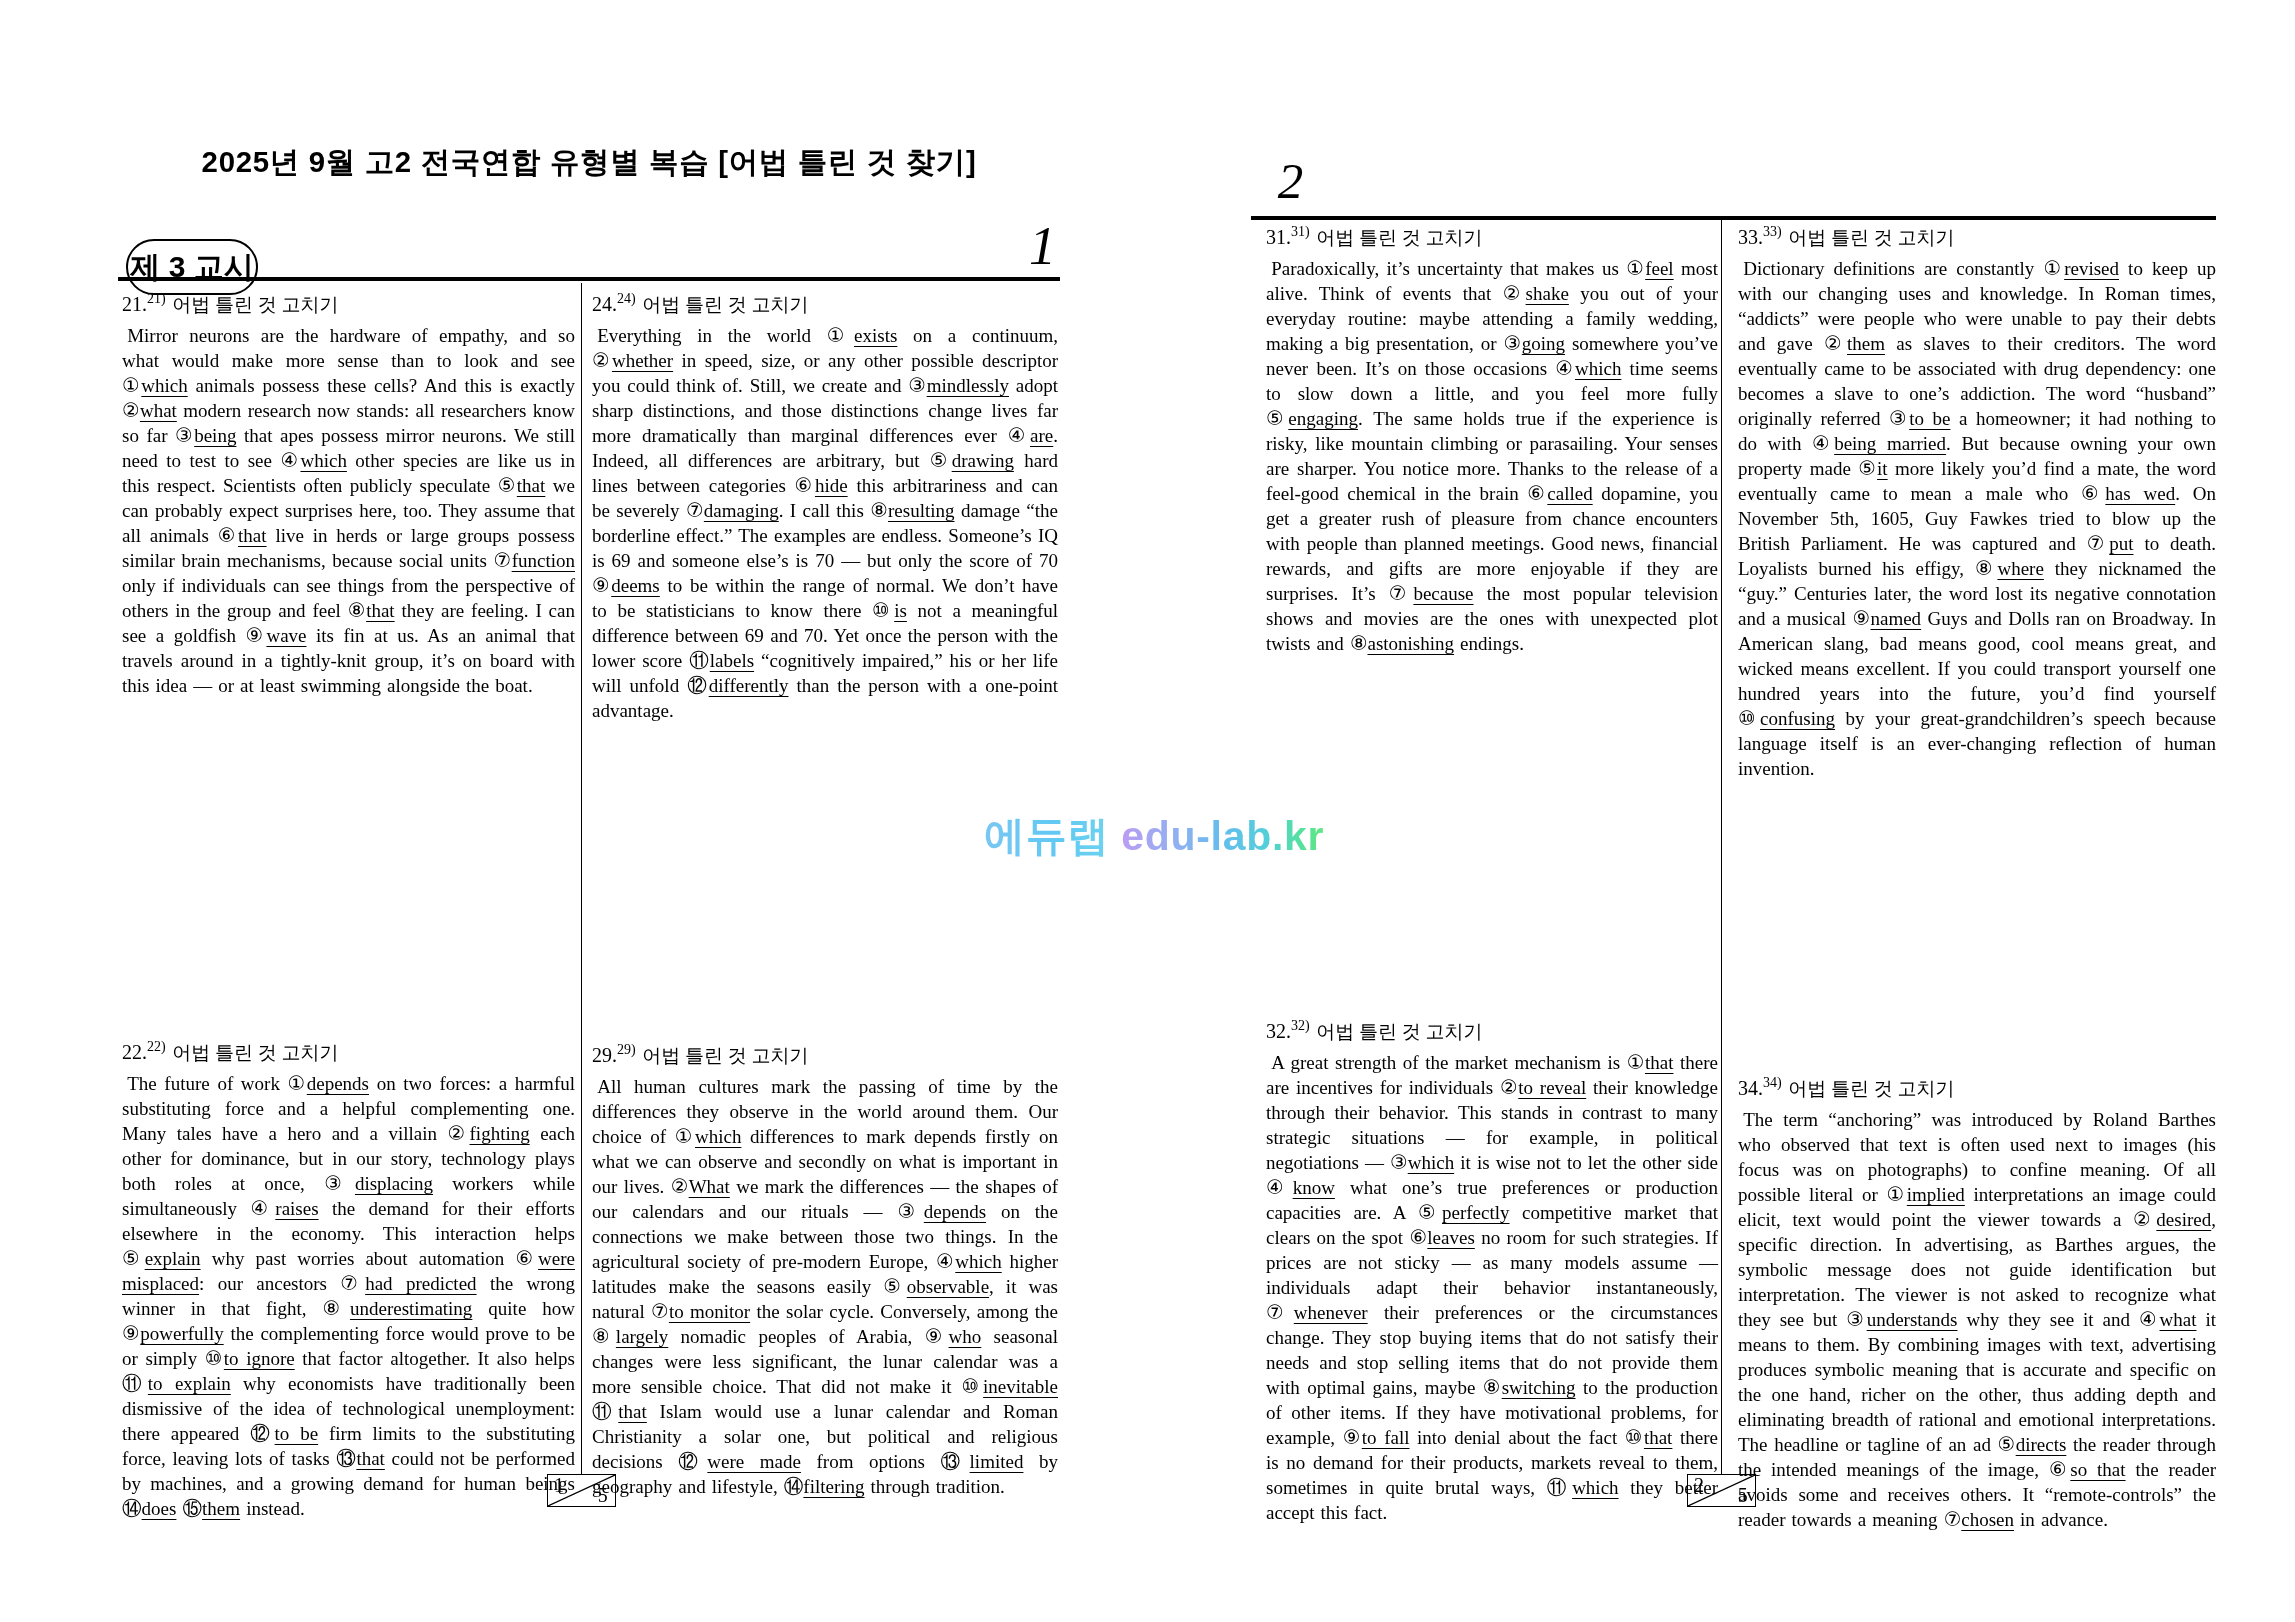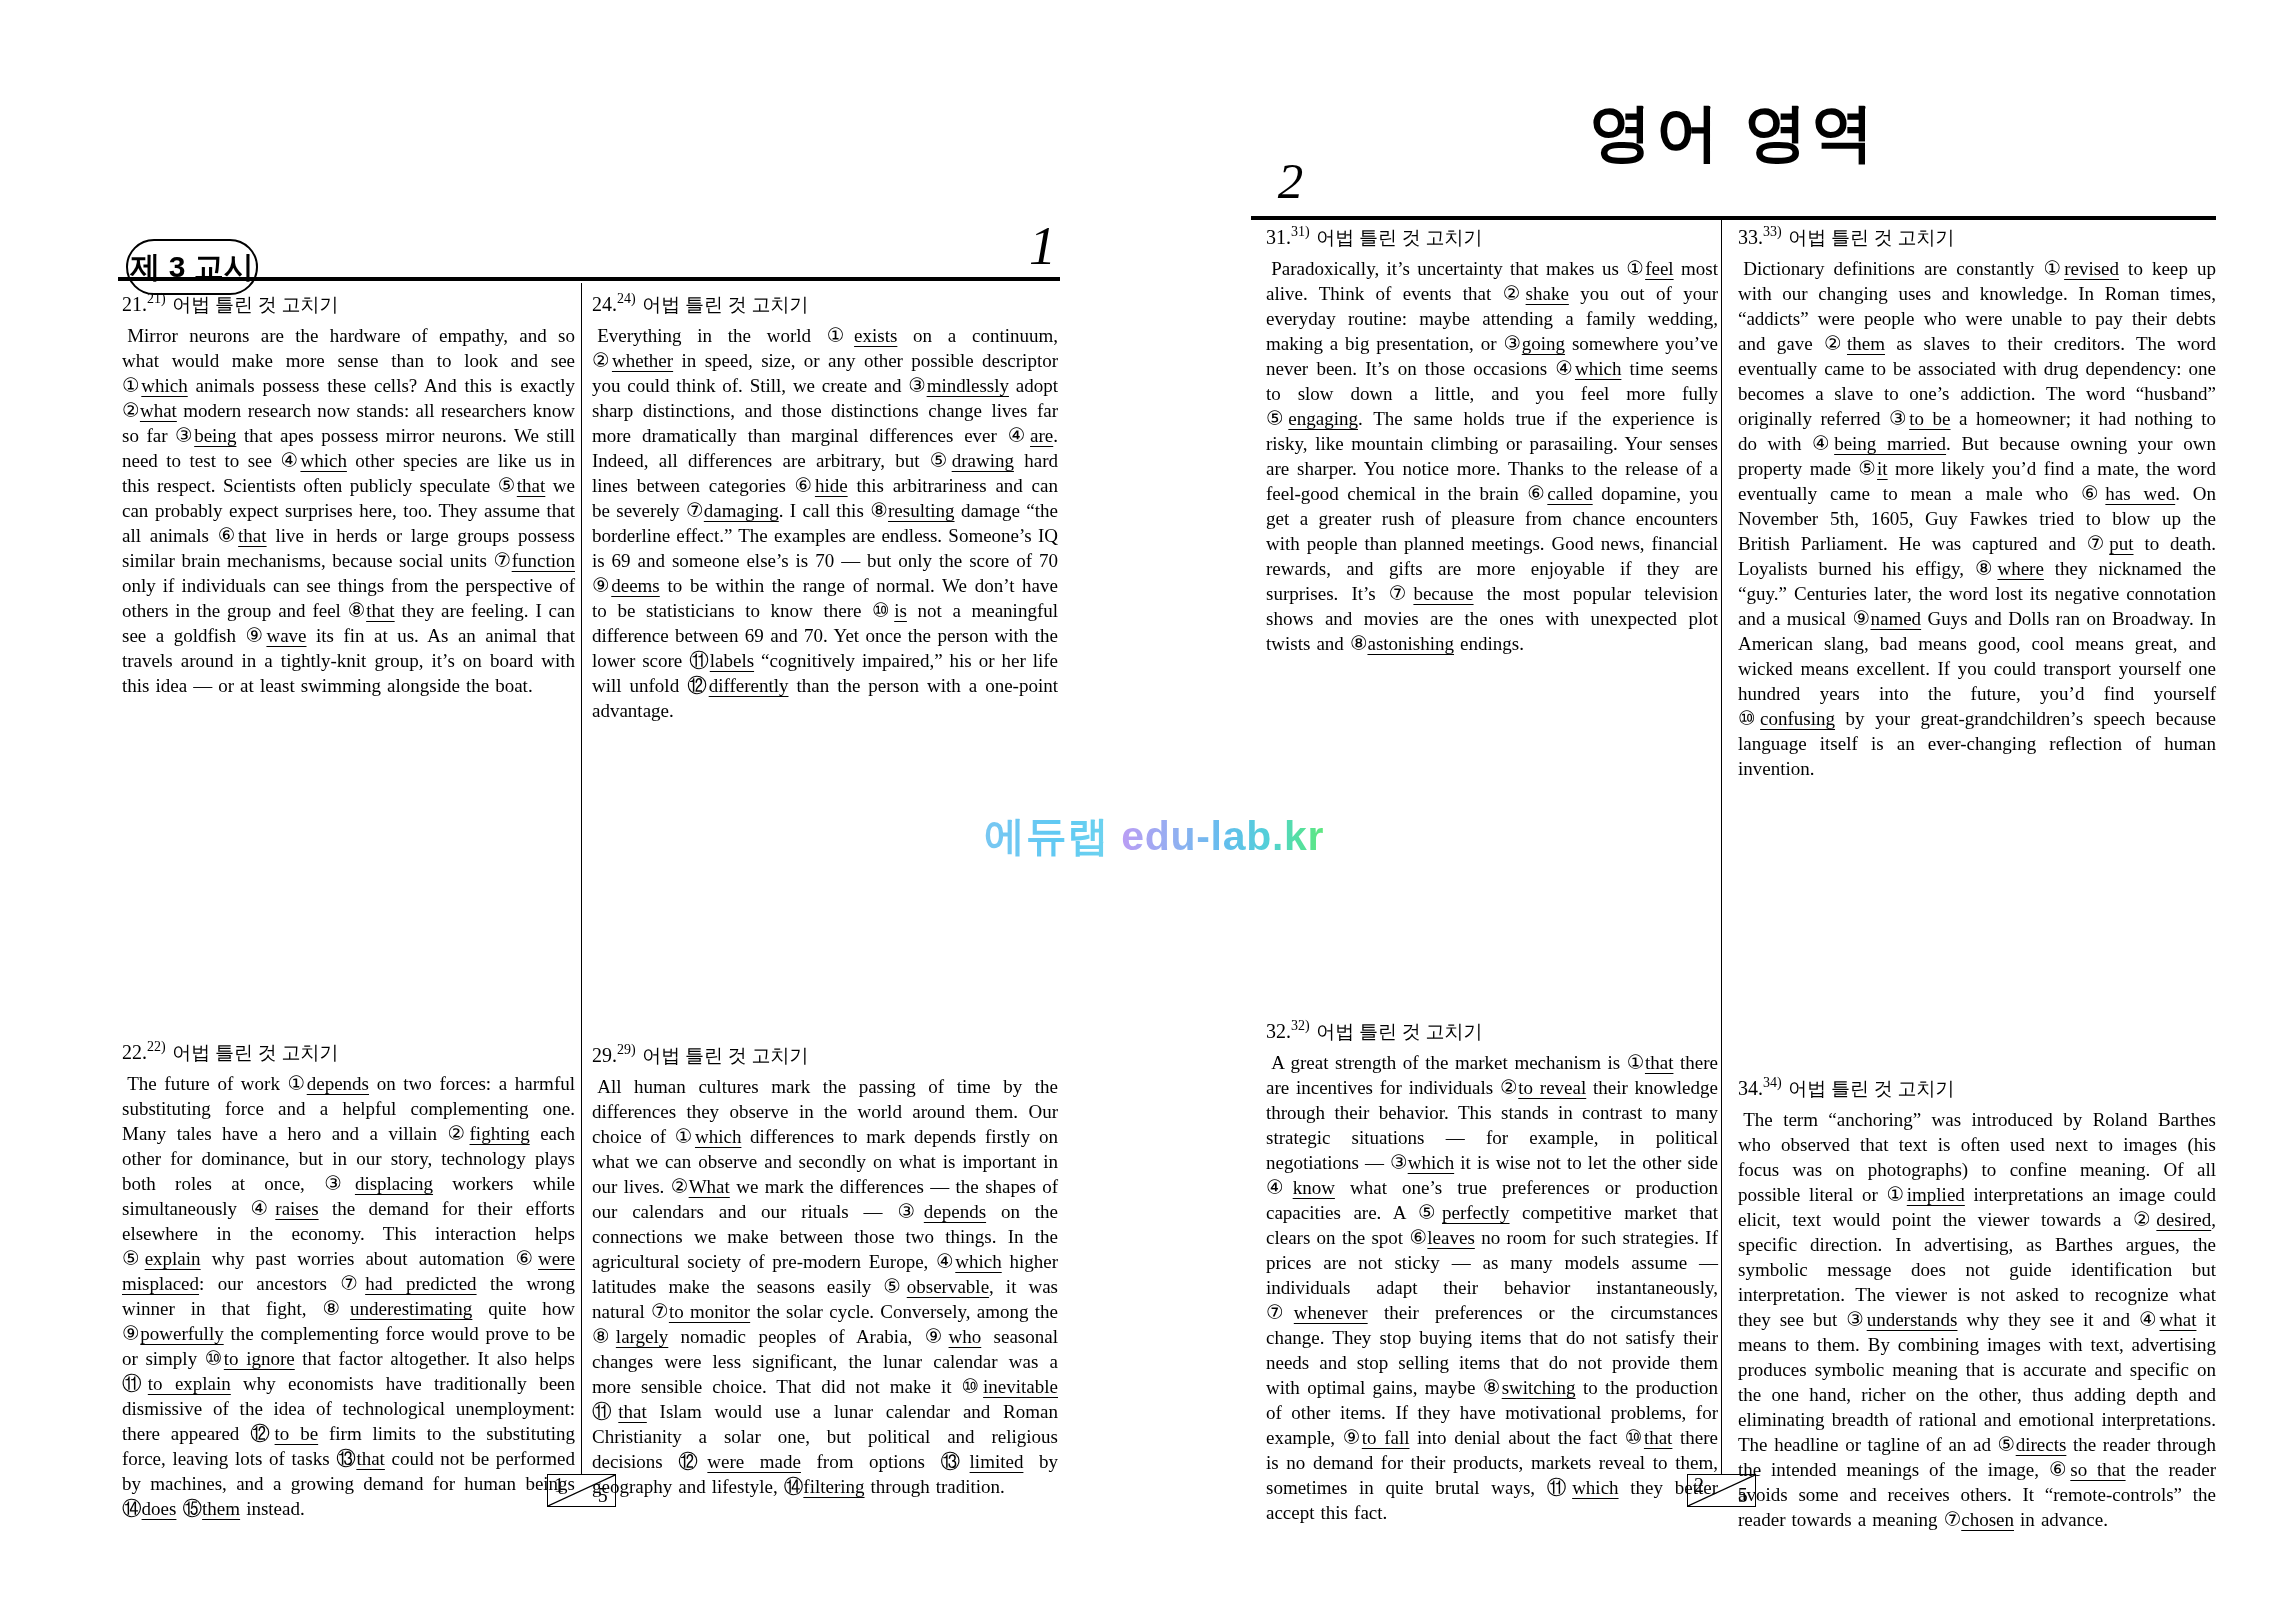--- a/index.html
+++ b/index.html
@@ -59,20 +59,21 @@
   }
   .wm-en{
     background:linear-gradient(90deg,#bb9df4 0%,#8fb0f1 28%,#64bdee 50%,#53cfd8 72%,#55e0a0 88%,#5fe77f 100%);
     -webkit-background-clip:text;background-clip:text;color:transparent;
   }
 </style>
 </head>
 <body>
 
 <section class="abs" id="page1" style="left:0;top:0;width:1148px;height:1623px;">
+  <div class="abs top-note" style="left:118px;top:143px;width:942px;">2025년 9월 고2 전국연합 유형별 복습 [어법 틀린 것 찾기]</div>
 
   <div class="abs session-badge" style="left:126px;top:203px;width:128px;height:52px;line-height:51px;">
     <span>제 3 교시</span>
   </div>
 
 
   <div class="abs page-no" style="left:1013px;top:215px;width:59px;text-align:center;">1</div>
 
   <div class="abs h-rule" style="left:118px;top:277px;width:942px;"></div>
 
@@ -98,21 +99,20 @@
   <div class="pagebox" style="left:547px;top:1474px;">
     <svg viewBox="0 0 106 50" preserveAspectRatio="none">
       <line x1="0" y1="50" x2="106" y2="0" stroke="#000" stroke-width="2"></line>
     </svg>
     <span class="pb-cur">1</span>
     <span class="pb-tot">5</span>
   </div>
 </section>
 
 <section class="abs" id="page2" style="left:1148px;top:0;width:1147px;height:1623px;">
-  <div class="abs big-title" style="left:103px;top:90px;width:965px;font-size:63px;letter-spacing:3.9px;">영어 영역</div>
 
   <div class="abs page-no" style="left:113px;top:152px;width:59px;text-align:center;font-size:51px;">2</div>
 
   <div class="abs h-rule" style="left:103px;top:216px;width:965px;"></div>
 
   <div class="abs v-div" style="left:573px;top:220px;height:1254px;"></div>
 
   <article class="question" style="left:118px;top:225px;width:452px;">
       <div class="q-head"><span class="q-num">31.</span><span class="q-sup">31)</span><span class="q-label">어법 틀린 것 고치기</span></div>
       <p class="q-body">Paradoxically, it’s uncertainty that makes us <span class="circ">①</span><span class="uline">feel</span> most alive. Think of events that <span class="circ">②</span><span class="uline">shake</span> you out of your everyday routine: maybe attending a family wedding, making a big presentation, or <span class="circ">③</span><span class="uline">going</span> somewhere you’ve never been. It’s on those occasions <span class="circ">④</span><span class="uline">which</span> time seems to slow down a little, and you feel more fully <span class="circ">⑤</span><span class="uline">engaging</span>. The same holds true if the experience is risky, like mountain climbing or parasailing. Your senses are sharper. You notice more. Thanks to the release of a feel-good chemical in the brain <span class="circ">⑥</span><span class="uline">called</span> dopamine, you get a greater rush of pleasure from chance encounters with people than planned meetings. Good news, financial rewards, and gifts are more enjoyable if they are surprises. It’s <span class="circ">⑦</span><span class="uline">because</span> the most popular television shows and movies are the ones with unexpected plot twists and <span class="circ">⑧</span><span class="uline">astonishing</span> endings.</p>

